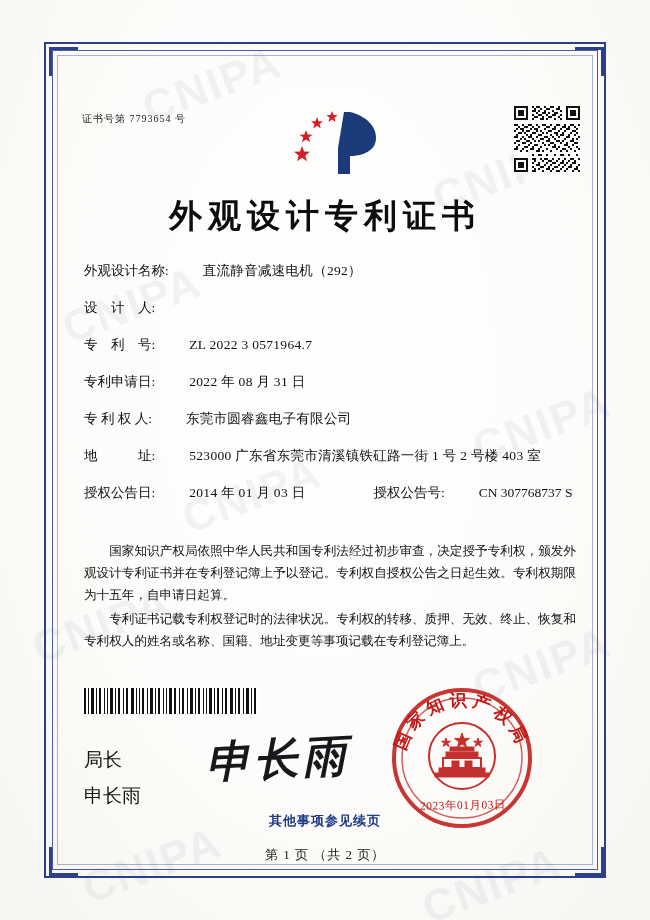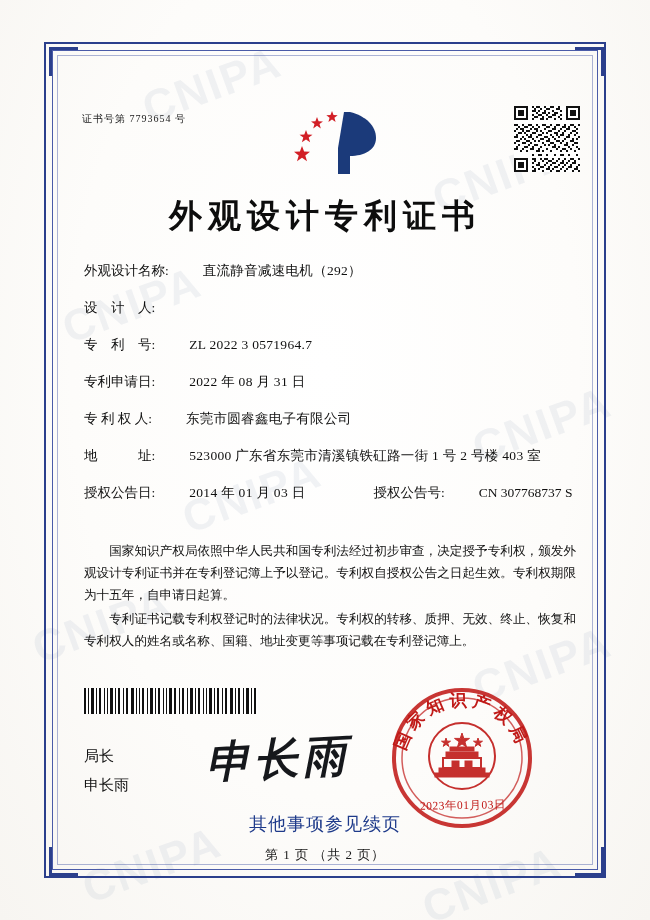--- a/index.html
+++ b/index.html
@@ -192,21 +192,21 @@
     top: 618px;
     width: 176px;
     height: 26px;
   }
 
   
   .sig-block {
     position: absolute;
     left: 14px;
     top: 672px;
-    font-size: 15px;
+    font-size: 19px;
     line-height: 1.9;
     color: #111;
   }
   .sig-hand {
     position: absolute;
     left: 136px;
     top: 660px;
     font-family: "Liberation Serif", serif;
     font-size: 44px;
     font-style: italic;
@@ -246,23 +246,24 @@
     font-size: 13px;
     color: #1a1a1a;
     letter-spacing: 1px;
   }
   .footer-note {
     position: absolute;
     left: 0;
     top: 812px;
     width: 650px;
     text-align: center;
-    font-size: 18px;
+    font-size: 13px;
     color: #1e3a8a;
     letter-spacing: 1px;
+    font-weight: bold;
   }
 </style>
 </head>
 <body>
 
 <div id="page">
 
   <div id="watermark-layer">
       <div class="wm" style="left: 140px; top: 60px; font-size: 44px; transform: rotate(-20deg);">CNIPA</div>
       <div class="wm" style="left: 430px; top: 150px; font-size: 44px; transform: rotate(-20deg);">CNIPA</div>

